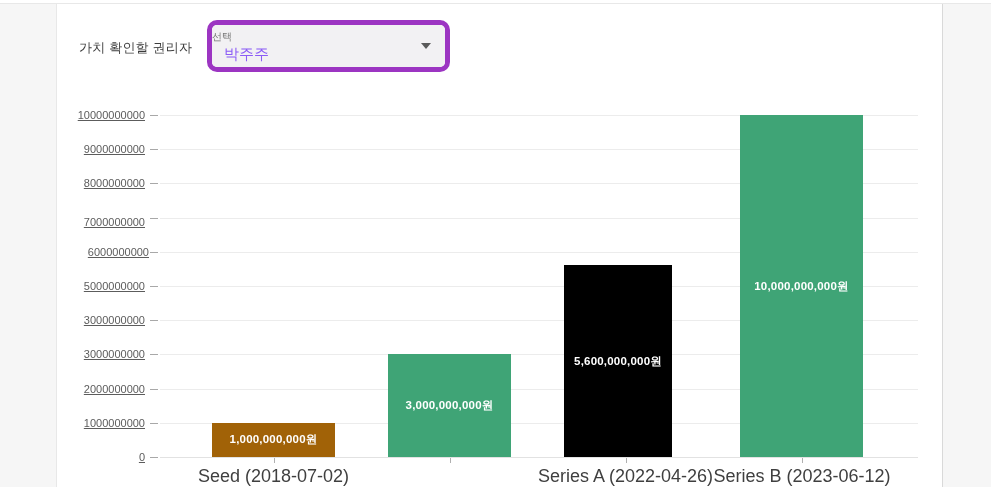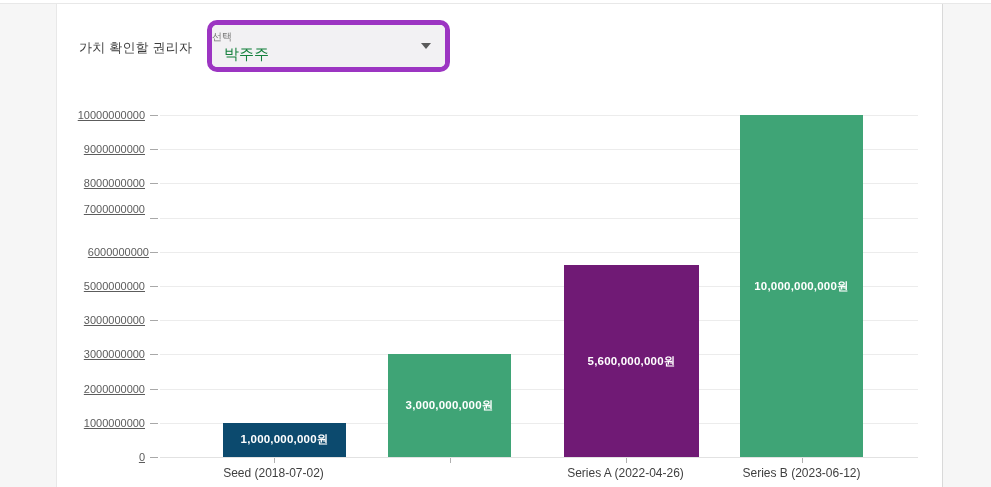--- a/index.html
+++ b/index.html
@@ -10,36 +10,36 @@
   .side-strip.left  { left:0; width:57px; border-right:1px solid #e8e8e8; }
   .side-strip.right { left:942px; width:49px; border-left:1px solid #d9d9d9; }
 
   
   .form-label { position:absolute; left:79px; top:39px; font-size:13px; color:#3c3c3c; letter-spacing:.2px; }
   .select-ring { position:absolute; left:207px; top:20px; width:243px; height:52px;
                  border:5px solid #9c35c2; border-radius:10px; }
   .select-box { position:relative; width:100%; height:100%; background:#f2f1f3;
                 border-radius:5px; cursor:pointer; }
   .select-floating { position:absolute; left:0; top:5px; font-size:10px; color:#757575;font-family:Liberation Mono, monospace; }
-  .select-value { position:absolute; left:12px; top:20px; font-size:15px; color:#15803d; }
+  .select-value { position:absolute; left:12px; top:20px; font-size:15px; color:#8b5cf6; }
   .select-caret { position:absolute; right:14px; top:18px; width:0; height:0;
                   border-left:5px solid transparent; border-right:5px solid transparent;
                   border-top:6px solid #5a5a5a; }
 
   
   .chart { position:absolute; left:57px; top:105px; width:885px; height:382px; }
   .gridline { position:absolute; height:1px; background:#ececec; }
   .gridline.zero { background:#e2e2e2; }
   .y-tick-mark { position:absolute; width:8px; height:1px; background:#a8a8a8; }
   .y-tick-label { position:absolute; width:88px; text-align:right; font-size:11px;
                   color:#5c5c5c; line-height:14px;text-decoration:underline; }
   .bar { position:absolute; background:#3fa476; display:flex; align-items:center; justify-content:center; }
   .bar-label { color:#ffffff; font-size:11.5px; font-weight:700; letter-spacing:.2px; white-space:nowrap; }
   .x-tick-mark { position:absolute; width:1px; height:5px; background:#b0b0b0; }
-  .x-axis-label { position:absolute; width:176px; text-align:center; font-size:12px;
+  .x-axis-label { position:absolute; width:176px; text-align:center; font-size:18px;
                   color:#3f3f3f; white-space:nowrap; }
 </style>
 </head>
 <body>
 
 <div class="top-divider"></div>
 <div class="side-strip left"></div>
 <div class="side-strip right"></div>
 
 <span class="form-label">가치 확인할 권리자</span>
@@ -69,40 +69,40 @@
     <div class="y-tick-mark" style="left: 93px; top: 215.2px;"></div>
     <div class="y-tick-label" style="left: 0px; top: 208.2px;">3000000000</div>
     <div class="gridline" style="left: 103px; width: 758px; top: 181px;"></div>
     <div class="y-tick-mark" style="left: 93px; top: 181px;"></div>
     <div class="y-tick-label" style="left: 0px; top: 174px;">5000000000</div>
     <div class="gridline" style="left: 103px; width: 758px; top: 146.8px;"></div>
     <div class="y-tick-mark" style="left: 93px; top: 146.8px;"></div>
     <div class="y-tick-label" style="left: 4px; top: 139.8px;">6000000000</div>
     <div class="gridline" style="left: 103px; width: 758px; top: 112.6px;"></div>
     <div class="y-tick-mark" style="left: 93px; top: 112.6px;"></div>
-    <div class="y-tick-label" style="left: 0px; top: 97px;">7000000000</div>
+    <div class="y-tick-label" style="left: 0px; top: 110px;">7000000000</div>
     <div class="gridline" style="left: 103px; width: 758px; top: 78.4px;"></div>
     <div class="y-tick-mark" style="left: 93px; top: 78.4px;"></div>
     <div class="y-tick-label" style="left: 0px; top: 71.4px;">8000000000</div>
     <div class="gridline" style="left: 103px; width: 758px; top: 44.2px;"></div>
     <div class="y-tick-mark" style="left: 93px; top: 44.2px;"></div>
     <div class="y-tick-label" style="left: 0px; top: 37.2px;">9000000000</div>
     <div class="gridline" style="left: 103px; width: 758px; top: 10px;"></div>
     <div class="y-tick-mark" style="left: 93px; top: 10px;"></div>
     <div class="y-tick-label" style="left: 0px; top: 3px;">10000000000</div>
-    <div class="bar" style="left: 166px; top: 317.8px; width: 123px; height: 34.2px; background: #0c4a6e;">
+    <div class="bar" style="left: 155px; top: 317.8px; width: 123px; height: 34.2px; background: #a16207;">
       <span class="bar-label">1,000,000,000원</span>
     </div>
     <div class="x-tick-mark" style="left: 216.5px; top: 353px;"></div>
     <div class="x-axis-label" style="left: 128.5px; top: 361px;">Seed (2018-07-02)</div>
     <div class="bar" style="left: 331px; top: 249.4px; width: 123px; height: 102.6px; background: rgb(63, 164, 118);">
       <span class="bar-label">3,000,000,000원</span>
     </div>
     <div class="x-tick-mark" style="left: 392.5px; top: 353px;"></div>
-    <div class="bar" style="left: 507px; top: 160.48px; width: 135px; height: 191.52px; background: #701a75;">
+    <div class="bar" style="left: 507px; top: 160.48px; width: 108px; height: 191.52px; background: #000000;">
       <span class="bar-label">5,600,000,000원</span>
     </div>
     <div class="x-tick-mark" style="left: 568.5px; top: 353px;"></div>
     <div class="x-axis-label" style="left: 480.5px; top: 361px;">Series A (2022-04-26)</div>
     <div class="bar" style="left: 683px; top: 10px; width: 123px; height: 342px; background: rgb(63, 164, 118);">
       <span class="bar-label">10,000,000,000원</span>
     </div>
     <div class="x-tick-mark" style="left: 744.5px; top: 353px;"></div>
     <div class="x-axis-label" style="left: 656.5px; top: 361px;">Series B (2023-06-12)</div>
   </div>

